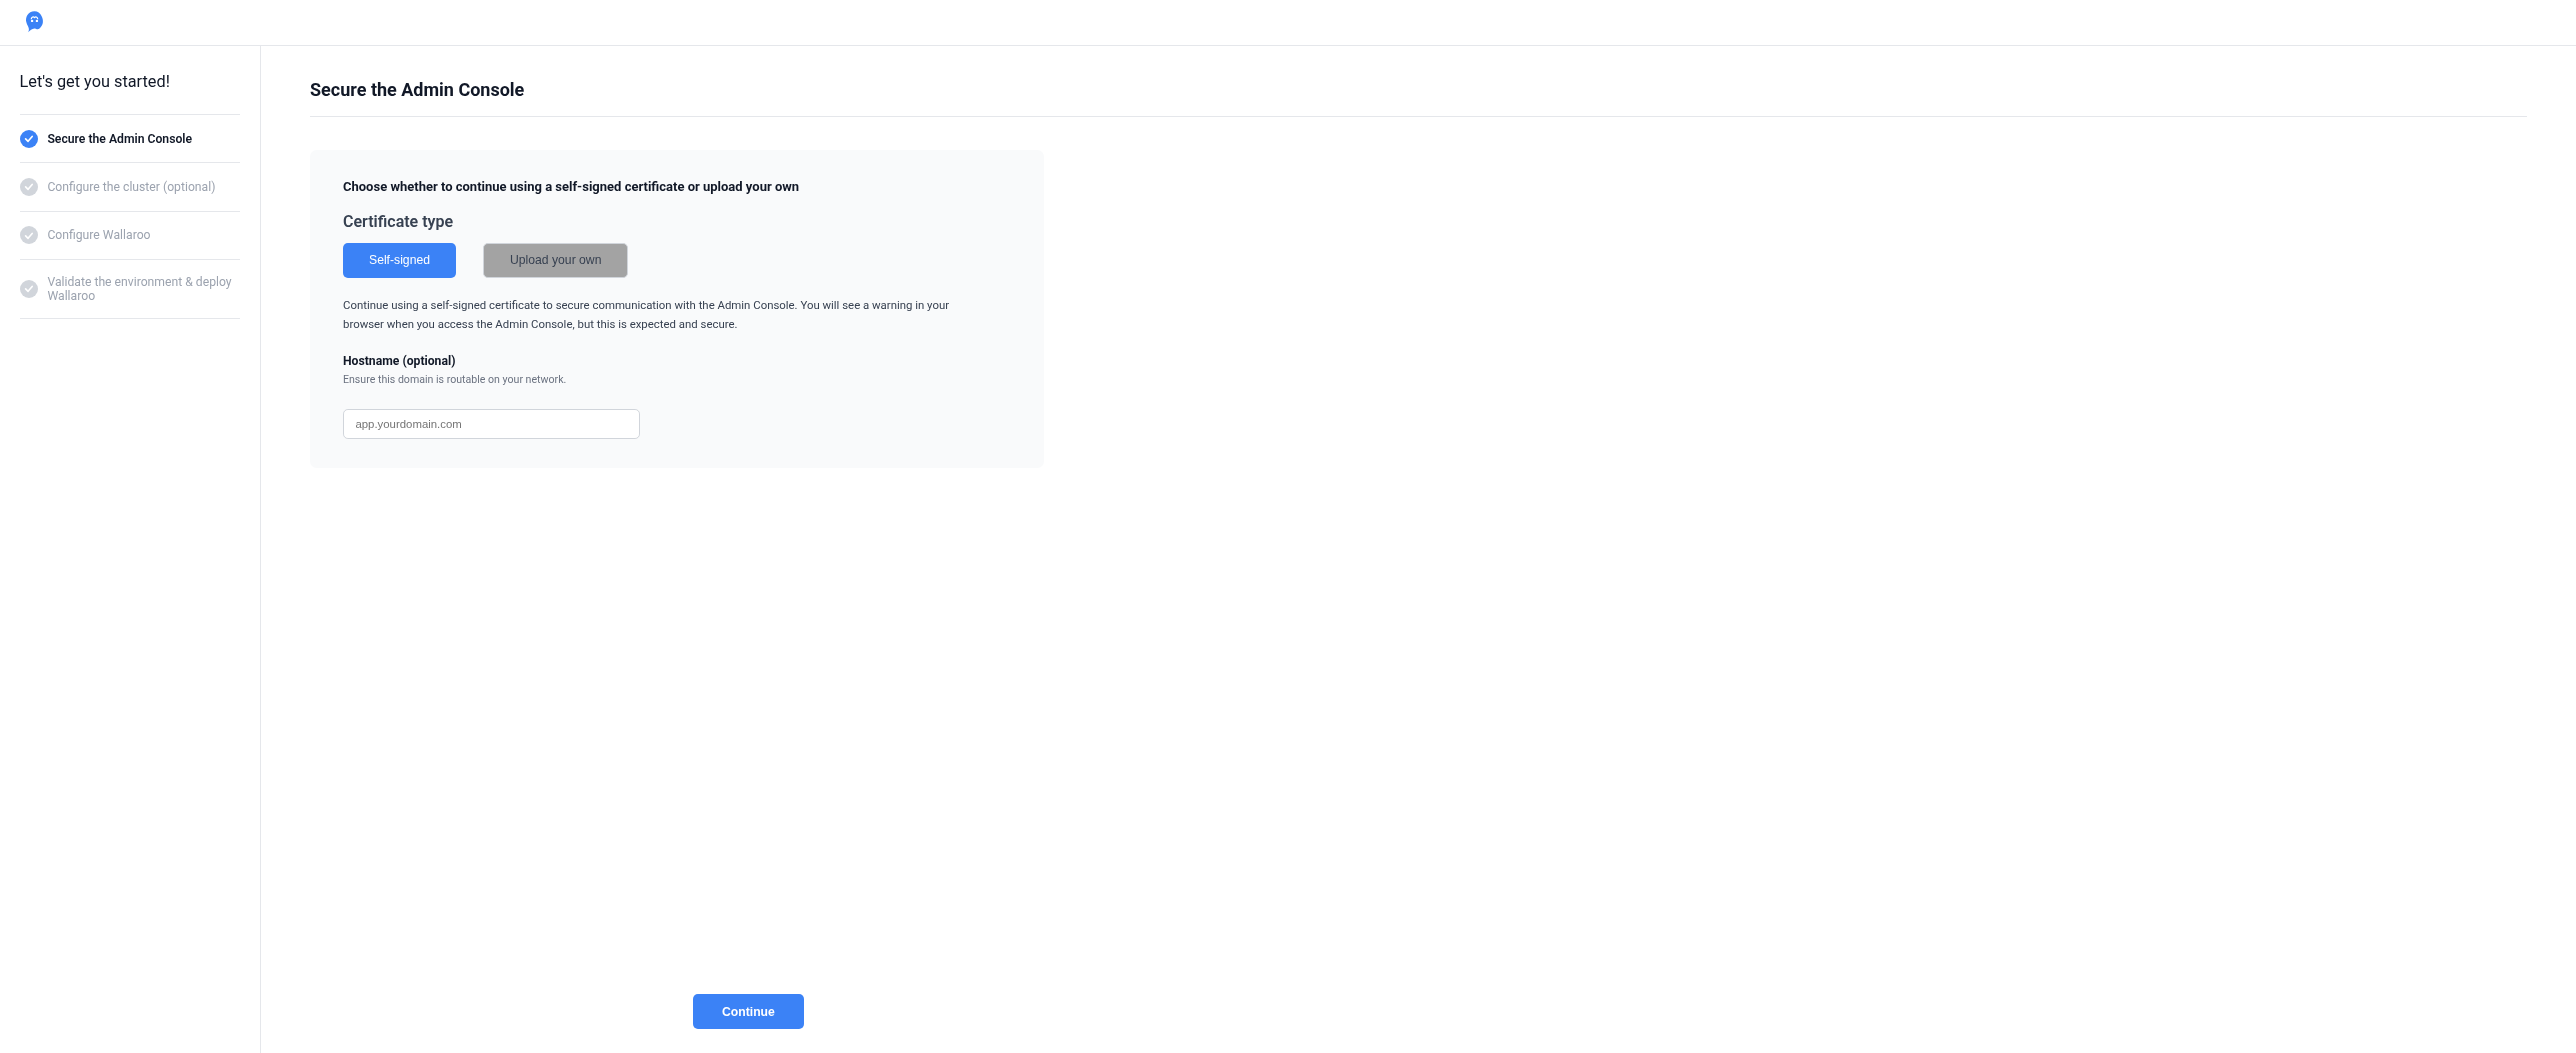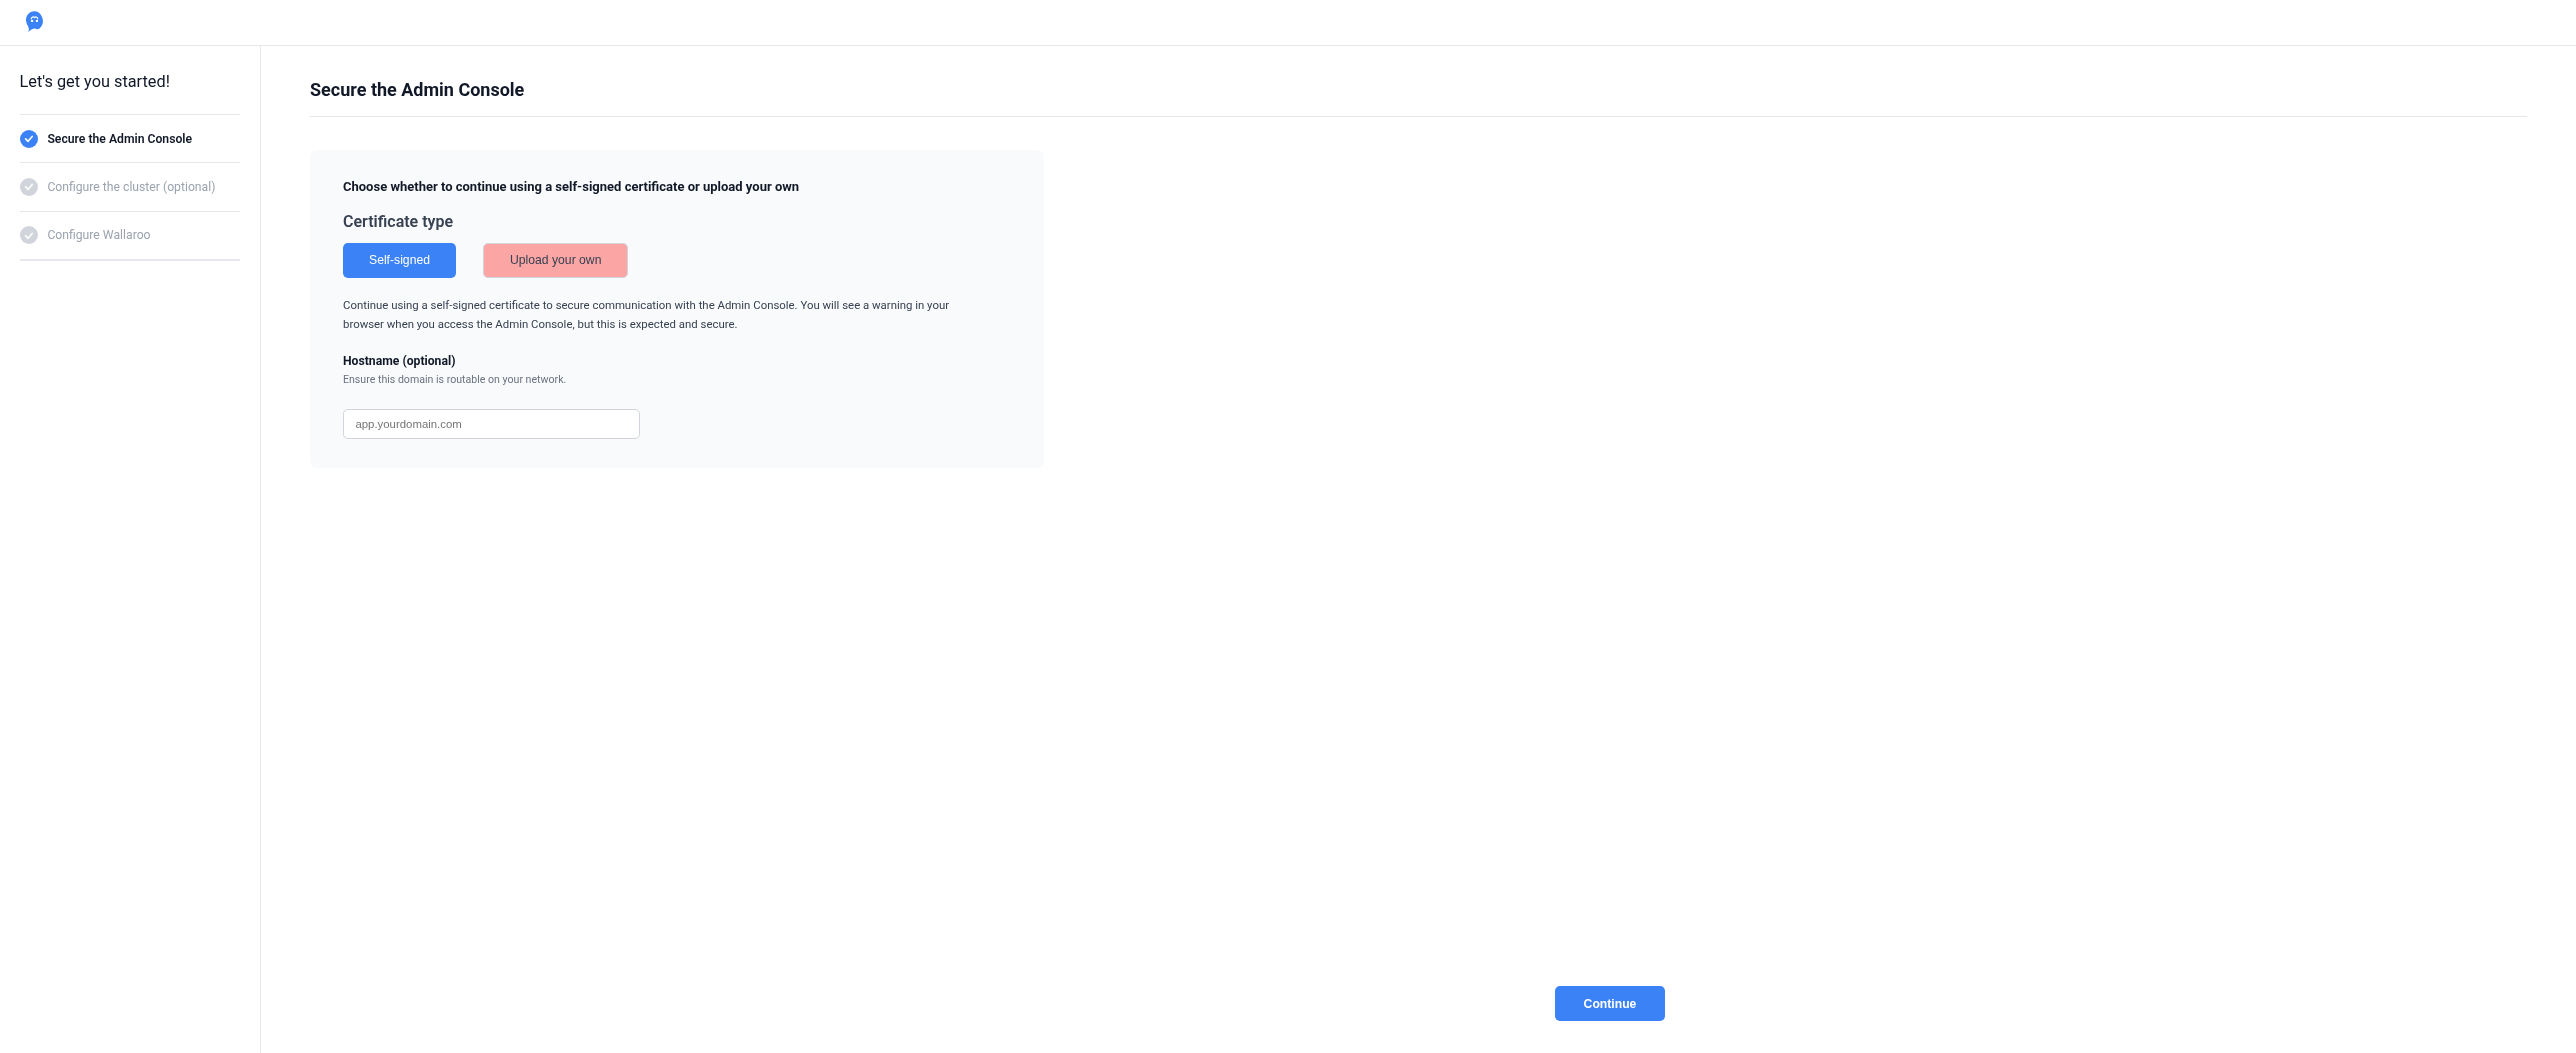--- a/index.html
+++ b/index.html
@@ -153,21 +153,21 @@
       color: #fff;
       border: none;
       border-radius: 4.9px;
       padding: 9.8px 26px;
       font-size: 12.2px;
       font-weight: 500;
       cursor: pointer;
     }
 
     .btn-upload-own {
-      background: #fca5a5;
+      background: #a3a3a3;
       color: #374151;
       border: 1.6px solid #d1d5db;
       border-radius: 4.9px;
       padding: 9.8px 26px;
       font-size: 12.2px;
       font-weight: 500;
       cursor: pointer;
     }
 
     .description-text {
@@ -197,24 +197,24 @@
       border: 0.8px solid #d1d5db;
       border-radius: 4.9px;
       font-size: 11.4px;
       color: #374151;
       background: #fff;
       outline: none;
     }
 
     .footer-actions {
       display: flex;
-      justify-content: center;
+      justify-content: flex-start;
       padding: 19.6px 49px;
       position: fixed;
-      bottom: 12px;
+      bottom: 4px;
       right: 0;
       width: 75%;
     }
 
     .btn-continue {
       background: #3b82f6;
       color: #fff;
       border: none;
       border-radius: 4.9px;
       padding: 10.6px 29px;
@@ -271,20 +271,28 @@
       <div class="check-icon inactive-check">
         <svg viewBox="0 0 12 12" fill="none" xmlns="http://www.w3.org/2000/svg">
           <path d="M2 6L5 9L10 3" stroke="white" stroke-width="2" stroke-linecap="round" stroke-linejoin="round"></path>
         </svg>
       </div>
       <span class="sidebar-item-label">Configure Wallaroo</span>
     </div>
 
     <hr class="sidebar-divider">
 
+    <div class="sidebar-item inactive">
+      <div class="check-icon inactive-check">
+        <svg viewBox="0 0 12 12" fill="none" xmlns="http://www.w3.org/2000/svg">
+          <path d="M2 6L5 9L10 3" stroke="white" stroke-width="2" stroke-linecap="round" stroke-linejoin="round"></path>
+        </svg>
+      </div>
+      <span class="sidebar-item-label">Validate the environment &amp; deploy Wallaroo</span>
+    </div>
 
     <hr class="sidebar-divider">
   </div>
 
   <div class="content-area">
     <h1 class="page-title">Secure the Admin Console</h1>
     <hr class="content-divider">
 
     <div class="card">
       <p class="card-question">Choose whether to continue using a self-signed certificate or upload your own</p>

